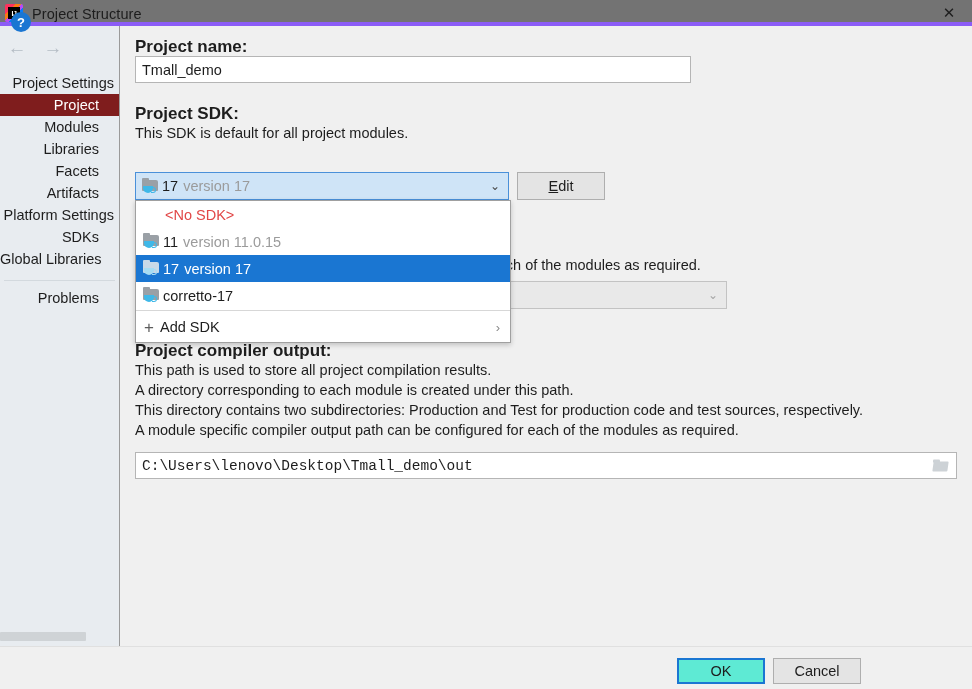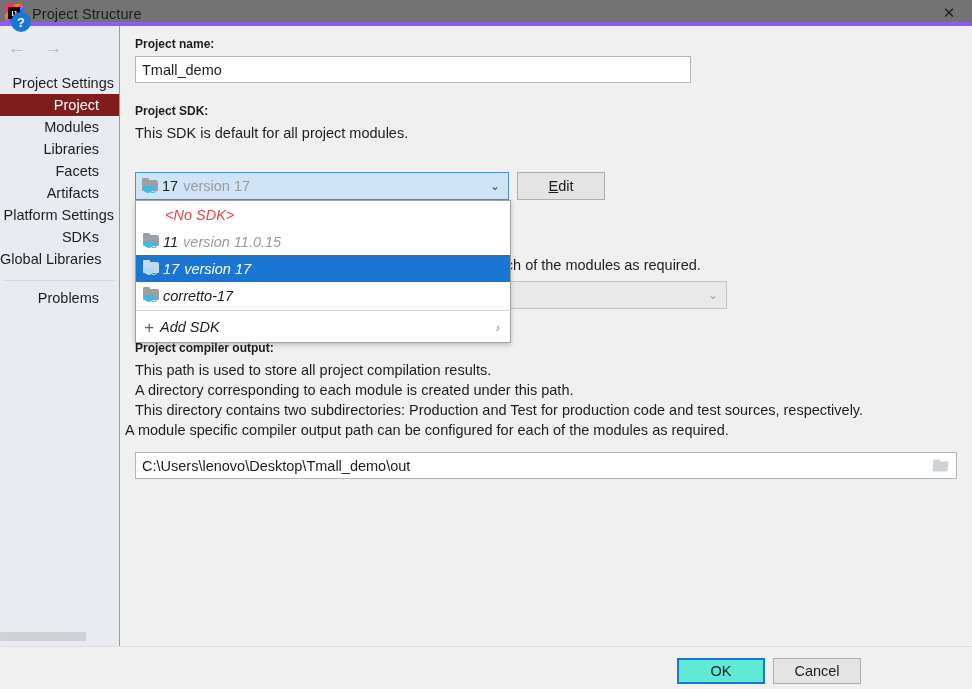--- a/index.html
+++ b/index.html
@@ -81,21 +81,21 @@
   .sb-h-thumb {
     position:absolute; left:0; top:2px; width:86px; height:9px;
     background:#cfd3d6; border-radius:1px;
   }
 
   
   .main {
     position:absolute; left:121px; top:26px; width:851px; height:620px;
     background:#f0f0f0; overflow:hidden;
   }
-  .lbl-bold { font-weight:bold; font-size:12px; color:#1d1d1d; }
+  .lbl-bold { font-weight:bold; font-size:17px; color:#1d1d1d; }
   .lbl { font-size:14.5px; color:#1d1d1d; }
 
   .field-text {
     width:100%; height:27px;
     border:1px solid #b5b5b5; background:#ffffff;
     font-family:"Liberation Sans", sans-serif; font-size:14.5px; color:#1d1d1d;
     padding:0 6px; outline:none;
   }
 
   
@@ -292,33 +292,33 @@
 
     <div class="combo-disabled" style="position:absolute; left:14px; top:255px; width:592px;">
       <span>g-point semantics)</span>
       <span class="chev">⌄</span>
     </div>
 
     <div style="position:absolute; left:14px; top:315px;" class="lbl-bold">Project compiler output:</div>
     <div style="position:absolute; left:14px; top:336px;" class="lbl">This path is used to store all project compilation results.</div>
     <div style="position:absolute; left:14px; top:356px;" class="lbl">A directory corresponding to each module is created under this path.</div>
     <div style="position:absolute; left:14px; top:376px;" class="lbl">This directory contains two subdirectories: Production and Test for production code and test sources, respectively.</div>
-    <div style="position:absolute; left:4px; top:396px;text-align:center;" class="lbl">A module specific compiler output path can be configured for each of the modules as required.</div>
+    <div style="position:absolute; left:14px; top:396px;text-align:center;" class="lbl">A module specific compiler output path can be configured for each of the modules as required.</div>
 
     <div style="position:absolute; left:14px; top:426px; width:822px;">
       <div style="position:relative;">
-        <input class="field-text" type="text" style="" value="C:\Users\lenovo\Desktop\Tmall_demo\out">
+        <input class="field-text" type="text" style=" font-family: Liberation Mono, monospace;" value="C:\Users\lenovo\Desktop\Tmall_demo\out">
         <span class="folder-browse">
           <span class="fb2"></span>
             <span class="fb"></span>
         </span>
       </div>
     </div>
 
-    <div class="popup" style="left:14px; top:174px; width:376px;font-style:italic;">
+    <div class="popup" style="left:14px; top:174px; width:376px;">
 
       <div class="popup-row nosdk">
         <span style="width:20px;display:inline-block;"></span>
         <span class="name">&lt;No SDK&gt;</span>
       </div>
 
 
       <div class="popup-row">
         <span class="sdk-icon">
           <span class="folder"></span>

